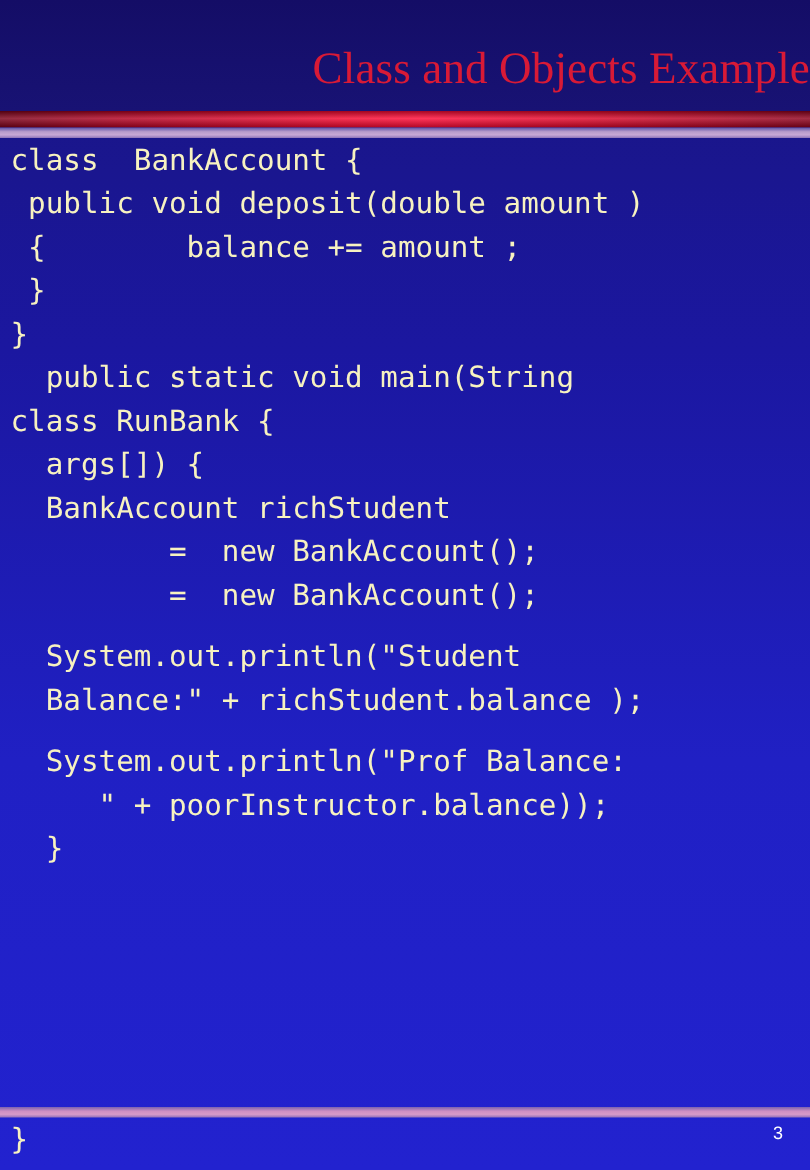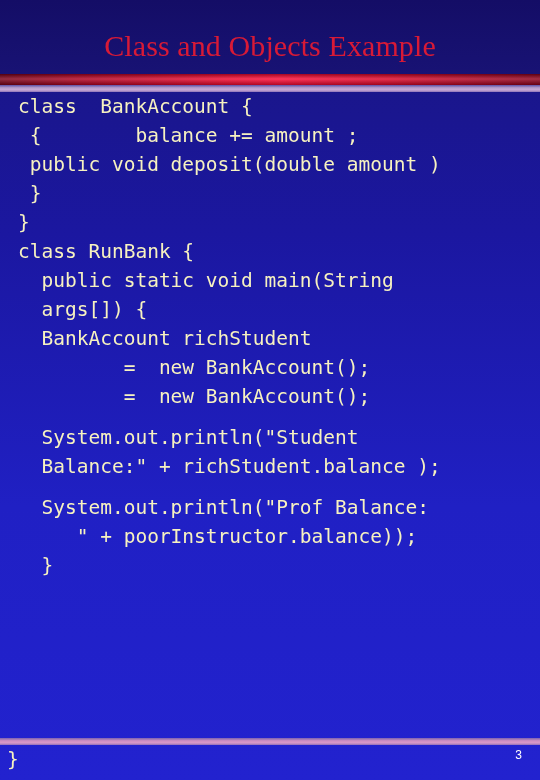--- a/index.html
+++ b/index.html
@@ -27,21 +27,21 @@
     top: 0;
     width: 540px;
     height: 74px;
     background: linear-gradient(to bottom, #140d66 0%, #16106e 55%, #181274 100%);
   }
   .slide-title {
     position: absolute;
     left: 0;
     top: 28px;
     width: 540px;
-    text-align: center;
+    text-align: right;
     font-family: "Liberation Serif", "DejaVu Serif", serif;
     font-size: 30px;
     line-height: 36px;
     font-weight: normal;
     color: #d81a36;
     letter-spacing: 0.1px;
     white-space: nowrap;
   }
   
   .bar-red {
@@ -75,21 +75,21 @@
     top: 92px;
     width: 540px;
     height: 646px;
   }
   .code-line {
     font-family: "DejaVu Sans Mono", "Liberation Mono", monospace;
     font-size: 19.5px;
     line-height: 29px;
     color: #f7f2c0;
     white-space: pre;
-    padding-left: 18px;
+    padding-left: 7px;
   }
   .code-line.gap {
     margin-top: 12px;
   }
   
   .bar-bottom {
     position: absolute;
     left: 0;
     top: 738px;
     width: 540px;
@@ -123,26 +123,26 @@
 
   <div class="header"></div>
 
   <div class="slide-title">Class and Objects Example</div>
 
   <div class="bar-red"></div>
   <div class="bar-lav"></div>
 
   <div class="code-area">
       <div class="code-line">class  BankAccount {</div>
+      <div class="code-line"> public void deposit(double amount )</div>
       <div class="code-line"> {        balance += amount ;</div>
-      <div class="code-line"> public void deposit(double amount )</div>
       <div class="code-line"> }</div>
       <div class="code-line">}</div>
+      <div class="code-line">  public static void main(String</div>
       <div class="code-line">class RunBank {</div>
-      <div class="code-line">  public static void main(String</div>
       <div class="code-line">  args[]) {</div>
       <div class="code-line">  BankAccount richStudent</div>
       <div class="code-line">         =  new BankAccount();</div>
       <div class="code-line">         =  new BankAccount();</div>
       <div class="code-line gap">  System.out.println("Student</div>
       <div class="code-line">  Balance:" + richStudent.balance );</div>
       <div class="code-line gap">  System.out.println("Prof Balance:</div>
       <div class="code-line">     " + poorInstructor.balance));</div>
       <div class="code-line">  }</div>
     </div>

